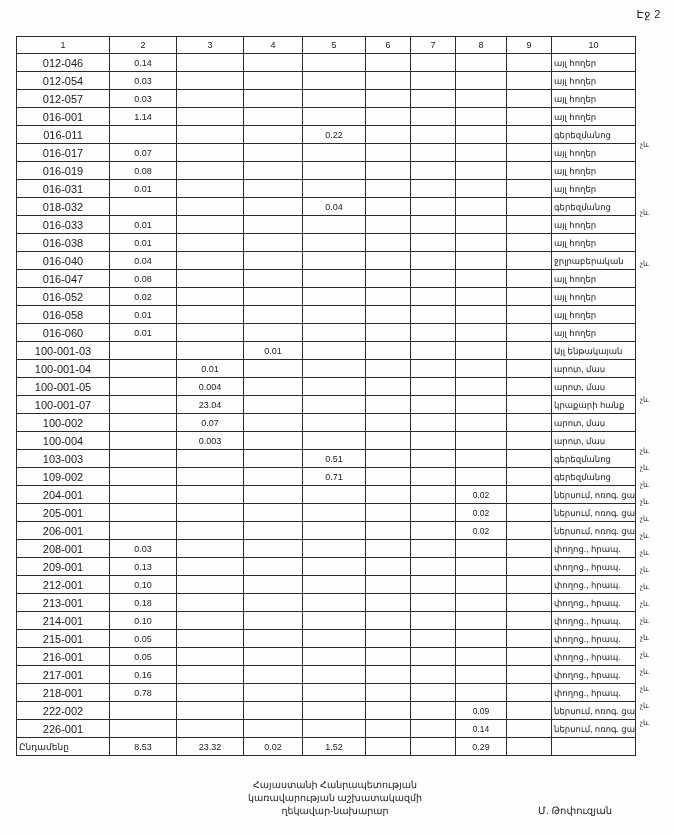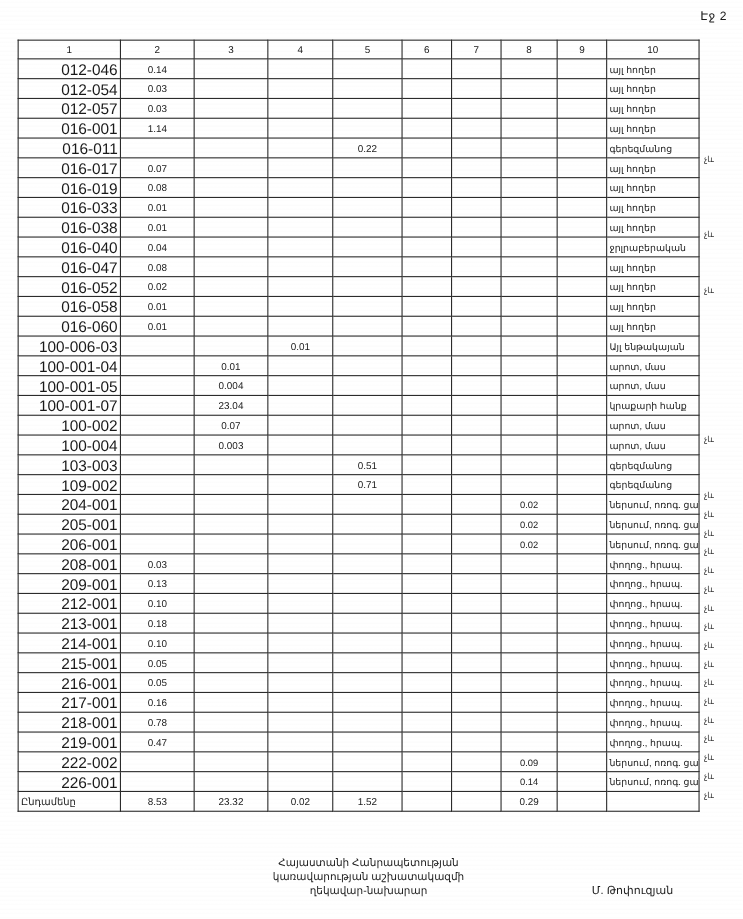--- a/index.html
+++ b/index.html
@@ -48,21 +48,21 @@
     vertical-align: middle;
     font-weight: normal;
     overflow: hidden;
     white-space: nowrap;
   }
   table.main thead td {
     text-align: center;
     font-size: 9px;
     height: 16px;
   }
-  .c-code { width: 88px; text-align: right; padding-left: 3px; font-size: 14px; }
+  .c-code { width: 88px; text-align: center; padding-left: 3px; font-size: 11px; }
   .c-num  { width: 62px; text-align: center; font-size: 9px; }
   .c-num4 { width: 54px; text-align: center; font-size: 9px; }
   .c-num5 { width: 58px; text-align: center; font-size: 9px; }
   .c-s    { width: 40px; }
   .c-s2   { width: 46px; }
   .c-last { text-align: left; padding-left: 4px; font-size: 8.5px; }
 
   .val { text-align: center; }
   .total-row td { font-size: 9px; height: 20px; }
   .total-label { text-align: left; padding-left: 8px; }
@@ -207,20 +207,44 @@
             <td class="c-num val"></td>
             <td class="c-num4 val"></td>
             <td class="c-num5 val"></td>
             <td class="c-s val"></td>
             <td class="c-s val"></td>
             <td class="c-s2 val"></td>
             <td class="c-s val"></td>
             <td class="c-last">այլ հողեր</td>
           </tr>
           <tr>
+            <td class="c-code">016-031</td>
+            <td class="c-num val">0.01</td>
+            <td class="c-num val"></td>
+            <td class="c-num4 val"></td>
+            <td class="c-num5 val"></td>
+            <td class="c-s val"></td>
+            <td class="c-s val"></td>
+            <td class="c-s2 val"></td>
+            <td class="c-s val"></td>
+            <td class="c-last">այլ հողեր</td>
+          </tr>
+          <tr>
+            <td class="c-code">018-032</td>
+            <td class="c-num val"></td>
+            <td class="c-num val"></td>
+            <td class="c-num4 val"></td>
+            <td class="c-num5 val">0.04</td>
+            <td class="c-s val"></td>
+            <td class="c-s val"></td>
+            <td class="c-s2 val"></td>
+            <td class="c-s val"></td>
+            <td class="c-last">գերեզմանոց</td>
+          </tr>
+          <tr>
             <td class="c-code">016-033</td>
             <td class="c-num val">0.01</td>
             <td class="c-num val"></td>
             <td class="c-num4 val"></td>
             <td class="c-num5 val"></td>
             <td class="c-s val"></td>
             <td class="c-s val"></td>
             <td class="c-s2 val"></td>
             <td class="c-s val"></td>
             <td class="c-last">այլ հողեր</td>
@@ -291,21 +315,21 @@
             <td class="c-num val"></td>
             <td class="c-num4 val"></td>
             <td class="c-num5 val"></td>
             <td class="c-s val"></td>
             <td class="c-s val"></td>
             <td class="c-s2 val"></td>
             <td class="c-s val"></td>
             <td class="c-last">այլ հողեր</td>
           </tr>
           <tr>
-            <td class="c-code">100-006-03</td>
+            <td class="c-code">100-001-03</td>
             <td class="c-num val"></td>
             <td class="c-num val"></td>
             <td class="c-num4 val">0.01</td>
             <td class="c-num5 val"></td>
             <td class="c-s val"></td>
             <td class="c-s val"></td>
             <td class="c-s2 val"></td>
             <td class="c-s val"></td>
             <td class="c-last">Այլ ենթակայան</td>
           </tr>
@@ -521,32 +545,20 @@
             <td class="c-num5 val"></td>
             <td class="c-s val"></td>
             <td class="c-s val"></td>
             <td class="c-s2 val"></td>
             <td class="c-s val"></td>
             <td class="c-last">փողոց., հրապ.</td>
           </tr>
           <tr>
             <td class="c-code">218-001</td>
             <td class="c-num val">0.78</td>
-            <td class="c-num val"></td>
-            <td class="c-num4 val"></td>
-            <td class="c-num5 val"></td>
-            <td class="c-s val"></td>
-            <td class="c-s val"></td>
-            <td class="c-s2 val"></td>
-            <td class="c-s val"></td>
-            <td class="c-last">փողոց., հրապ.</td>
-          </tr>
-          <tr>
-            <td class="c-code">219-001</td>
-            <td class="c-num val">0.47</td>
             <td class="c-num val"></td>
             <td class="c-num4 val"></td>
             <td class="c-num5 val"></td>
             <td class="c-s val"></td>
             <td class="c-s val"></td>
             <td class="c-s2 val"></td>
             <td class="c-s val"></td>
             <td class="c-last">փողոց., հրապ.</td>
           </tr>
           <tr>

